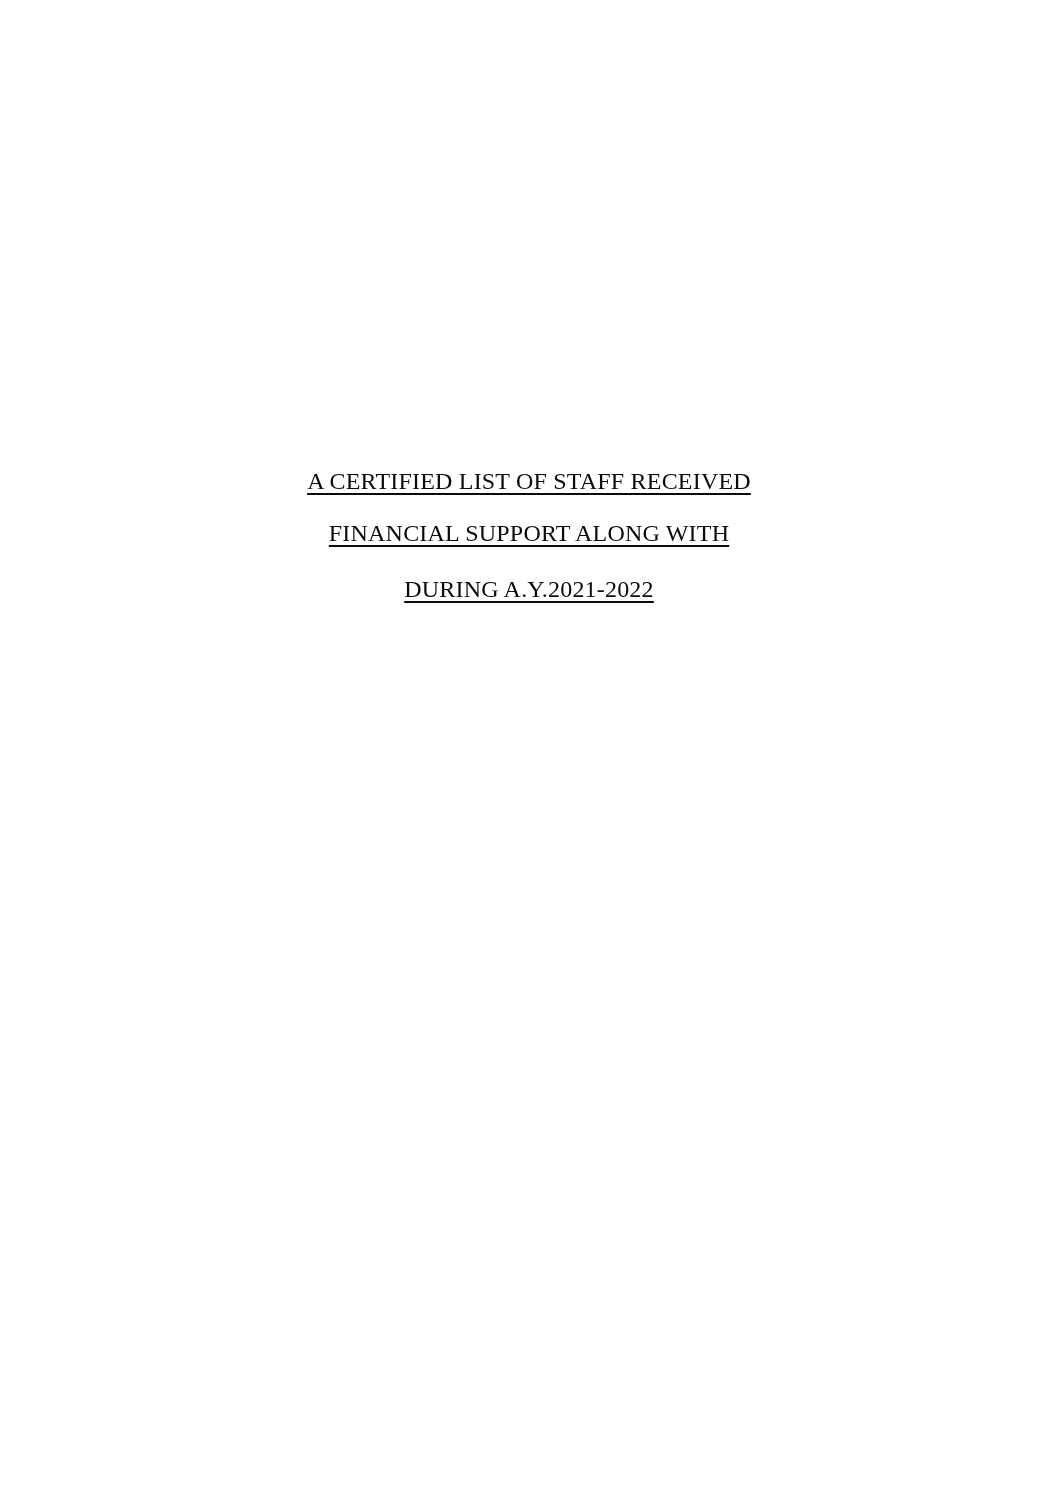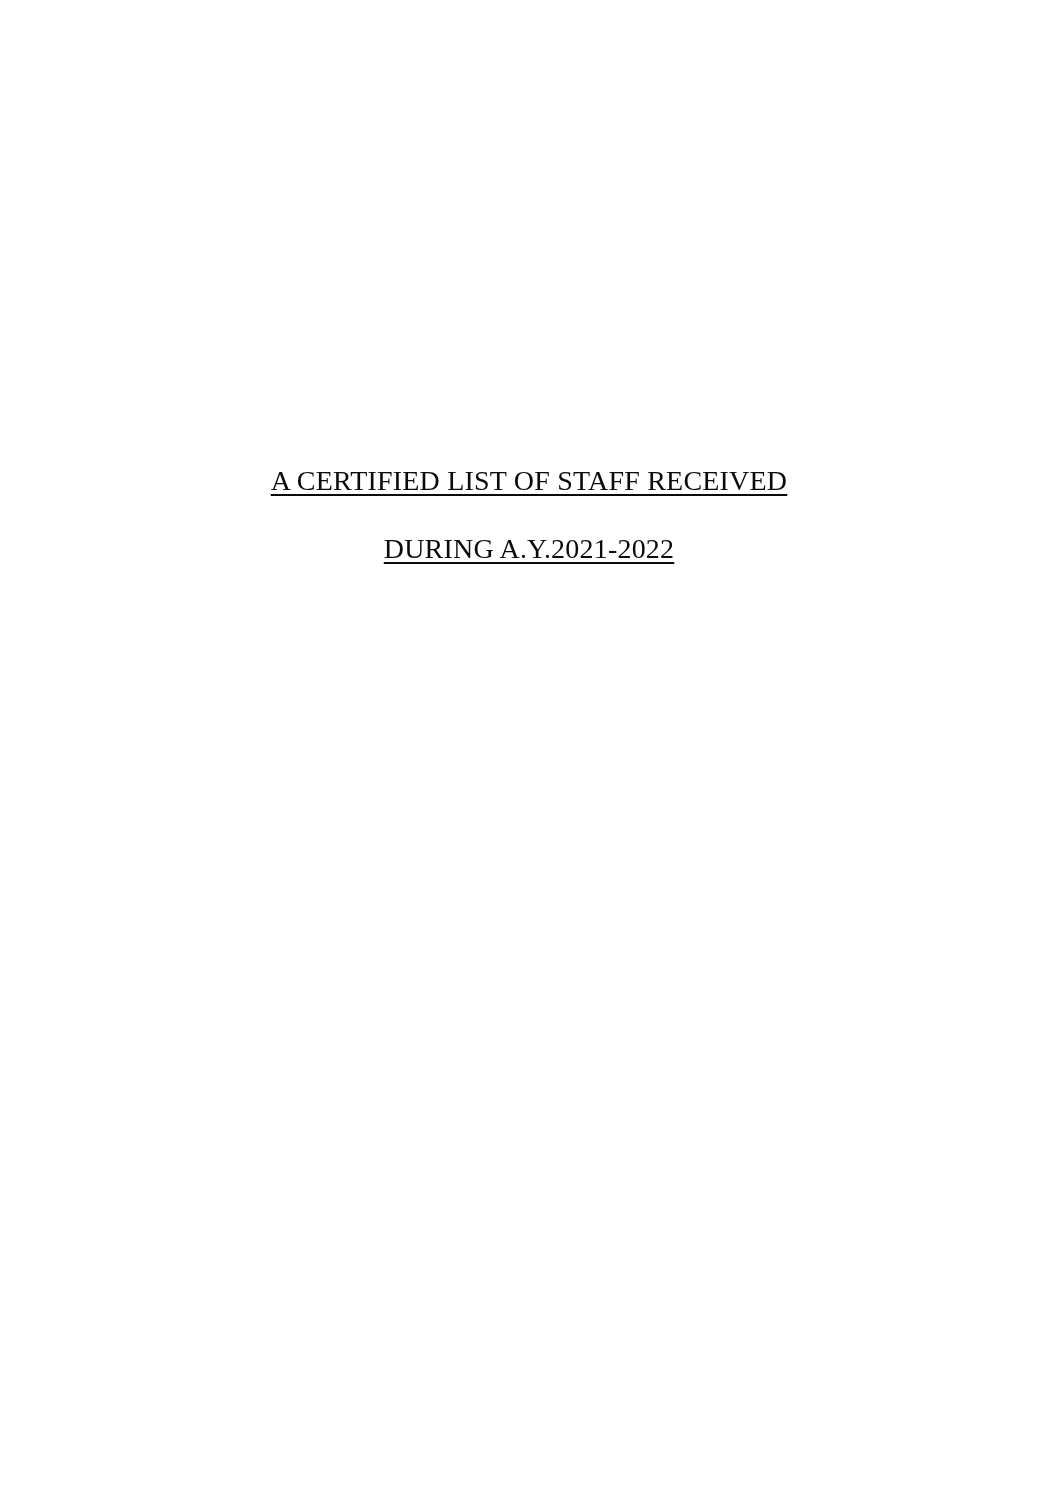--- a/index.html
+++ b/index.html
@@ -23,41 +23,44 @@
   }
   .title-block {
     position: absolute;
     top: 455px;
     left: 0;
     width: 1058px;
     text-align: center;
   }
   .title-line {
     font-family: "Liberation Serif", serif;
-    font-size: 28px;
+    font-size: 24px;
     line-height: 52px;
     letter-spacing: 0.2px;
     color: #0b0b0b;
     white-space: nowrap;
   }
   .title-line .u {
     text-decoration: underline;
     text-underline-offset: 4px;
     text-decoration-thickness: 1.5px;
   }
   .line-1 { margin-bottom: 0; }
   .line-2 { margin-bottom: 0; }
   .line-3 { margin-top: 10px; }
-  .line-4 { margin-top: 16px; }
+  .line-4 { margin-top: 4px; }
 </style>
 </head>
 <body>
 
 <div class="page">
   <div class="title-block">
     <div class="title-line line-1">
       <span class="u">A CERTIFIED LIST OF STAFF RECEIVED</span>
     </div>
+    <div class="title-line line-2">
+      <span class="u">FINANCIAL SUPPORT ALONG WITH</span>
+    </div>
     <div class="title-line line-4">
       <span class="u">DURING A.Y.2021-2022</span>
     </div>
   </div>
 </div>
 
 </body></html>

